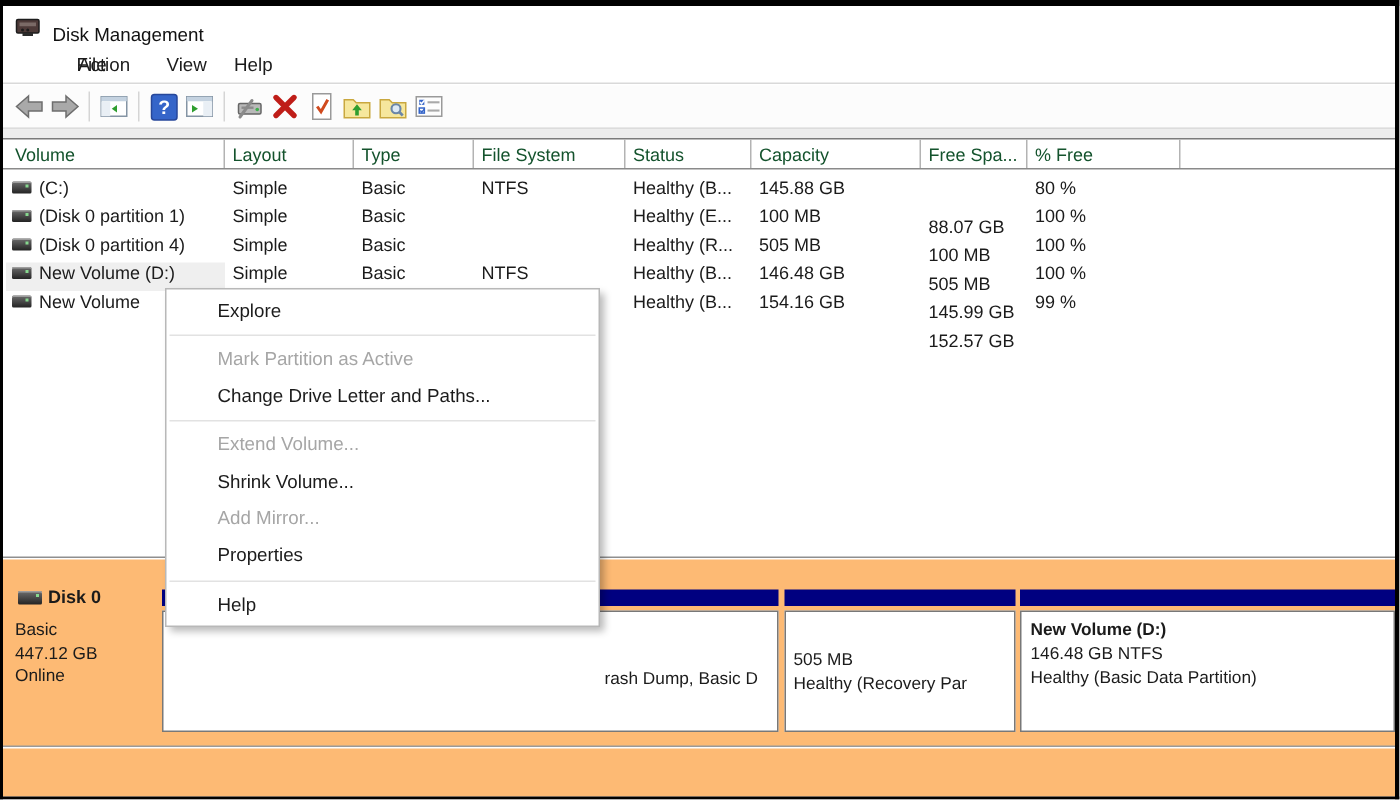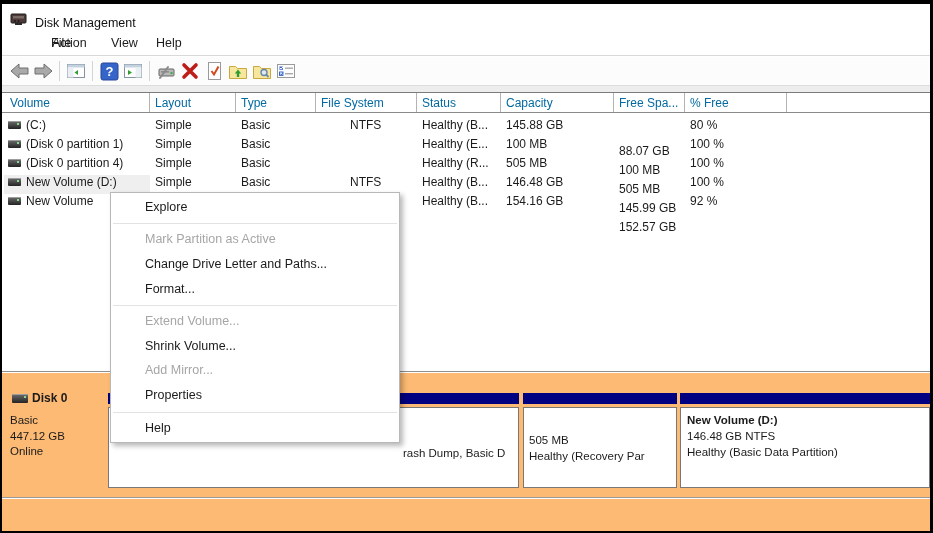--- a/index.html
+++ b/index.html
@@ -26,27 +26,27 @@
   
   .toolbar { position:absolute; left:2px; top:57px; right:3px; height:28px; background:#fcfcfc;
              display:flex; align-items:center; padding-left:5px; }
   .tbtn { width:24px; height:24px; display:flex; align-items:center; justify-content:center; }
   .tsep { width:1px; height:20px; background:#d5d5d5; margin:0 4px; }
   .tool-gap { position:absolute; left:2px; top:85px; right:3px; height:7px; background:#ededed;
               border-top:1px solid #dcdcdc; }
 
   
   .lv-header { position:absolute; left:2px; top:92px; right:3px; height:21px; background:#fff;
-               border-top:1px solid #7b7b7b; border-bottom:1px solid #8a8a8a; font-size:12px; color:#0369a1; }
+               border-top:1px solid #7b7b7b; border-bottom:1px solid #8a8a8a; font-size:12px; color:#14532d; }
   .lv-header .hc { position:absolute; top:3px; white-space:nowrap; }
   .hsep { position:absolute; top:0; bottom:0; width:1px; background:#b3b3b3; }
   .lv-body { position:absolute; left:2px; top:114px; right:3px; height:257px; background:#fff; }
   .lv-row { position:absolute; left:0; right:0; height:19px; font-size:12px; white-space:nowrap; }
   .lv-row span { position:absolute; top:2px; }
-  .c-vol { left:24px; } .c-lay { left:153px; } .c-typ { left:239px; } .c-fs { left:319px;margin-left:29px; }
+  .c-vol { left:24px; } .c-lay { left:153px; } .c-typ { left:239px; } .c-fs { left:319px; }
   .c-st { left:420px; } .c-cap { left:504px;text-align:right; } .c-fr { left:617px;margin-top:26px; } .c-pct { left:688px; }
   .vol-ico { position:absolute; left:6px; top:5px; width:13px; height:8px; border-radius:1px;
              background:linear-gradient(#6e6e6e,#232323); box-shadow:inset 0 1px 0 #9d9d9d; }
   .vol-ico::after { content:''; position:absolute; right:2px; top:2px; width:2px; height:2px; background:#86d88e; }
   .rowsel { position:absolute; left:2px; top:0; width:146px; height:19px; background:#efefef; }
 
   
   .pane-split { position:absolute; left:2px; top:371px; right:3px; height:2px;
                 border-top:1px solid #8f8f8f; background:#fff; }
   .pane { position:absolute; left:2px; top:373px; right:3px; bottom:2px; background:#fdba74; font-size:11.5px; }
@@ -257,21 +257,21 @@
       <span class="c-cap">146.48 GB</span>
       <span class="c-fr">145.99 GB</span>
       <span class="c-pct">100 %</span>
     </div>
     <div class="lv-row" style="top:78px">
       <i class="vol-ico"></i>
       <span class="c-vol">New Volume</span>
       <span class="c-st">Healthy (B...</span>
       <span class="c-cap">154.16 GB</span>
       <span class="c-fr">152.57 GB</span>
-      <span class="c-pct">92 %</span>
+      <span class="c-pct">99 %</span>
     </div>
   </div>
 
   <div class="pane-split"></div>
   <div class="pane">
     <div class="diskhdr">
       <i class="disk-ico"></i>
       <span class="dname">Disk 0</span>
       <div class="dlines">
         <div>Basic</div>
@@ -305,21 +305,20 @@
     </div>
 
     <div class="pane-bottomline"></div>
   </div>
 
   <div class="cmenu">
     <div class="cm">Explore</div>
     <div class="csep"></div>
     <div class="cm disabled">Mark Partition as Active</div>
     <div class="cm">Change Drive Letter and Paths...</div>
-    <div class="cm">Format...</div>
     <div class="csep"></div>
     <div class="cm disabled">Extend Volume...</div>
     <div class="cm">Shrink Volume...</div>
     <div class="cm short disabled">Add Mirror...</div>
     <div class="cm" style="height:28px;line-height:28px">Properties</div>
     <div class="csep"></div>
     <div class="cm" style="height:24px;line-height:24px">Help</div>
   </div>
 
 </div>

